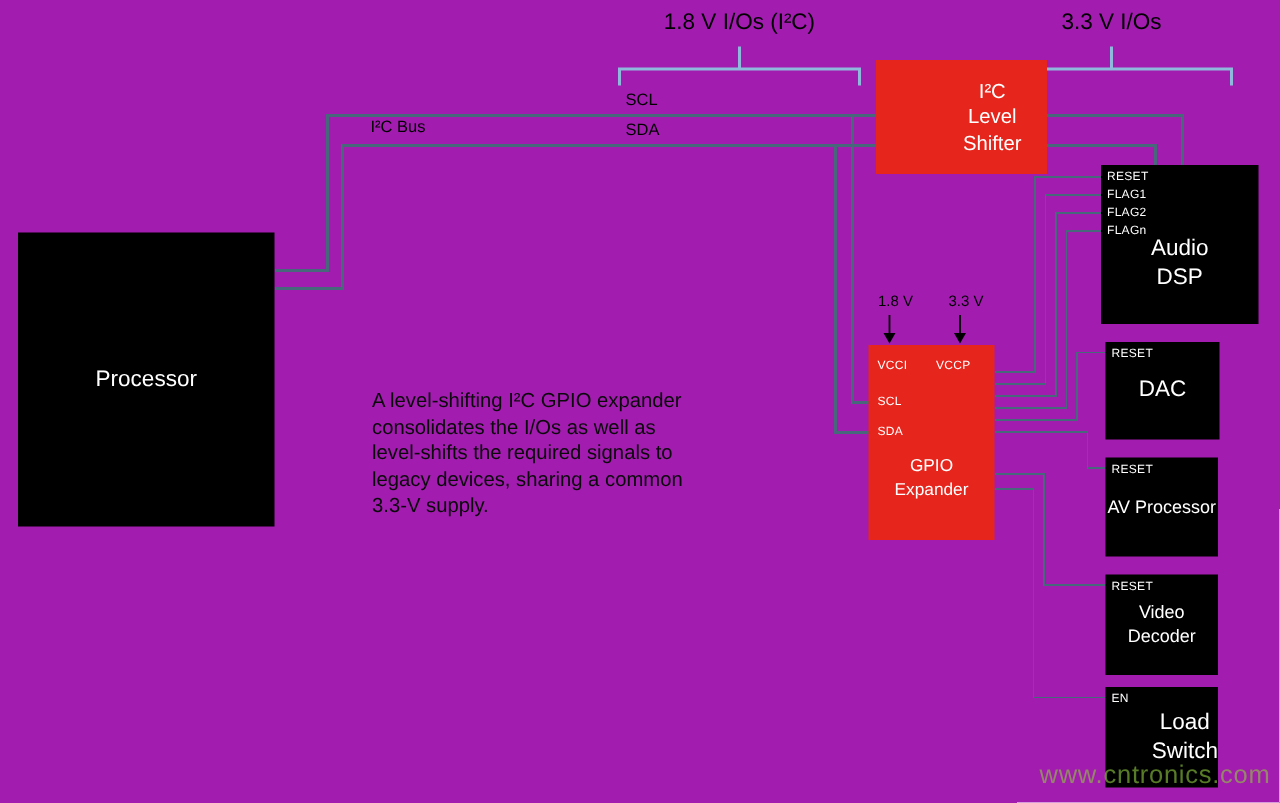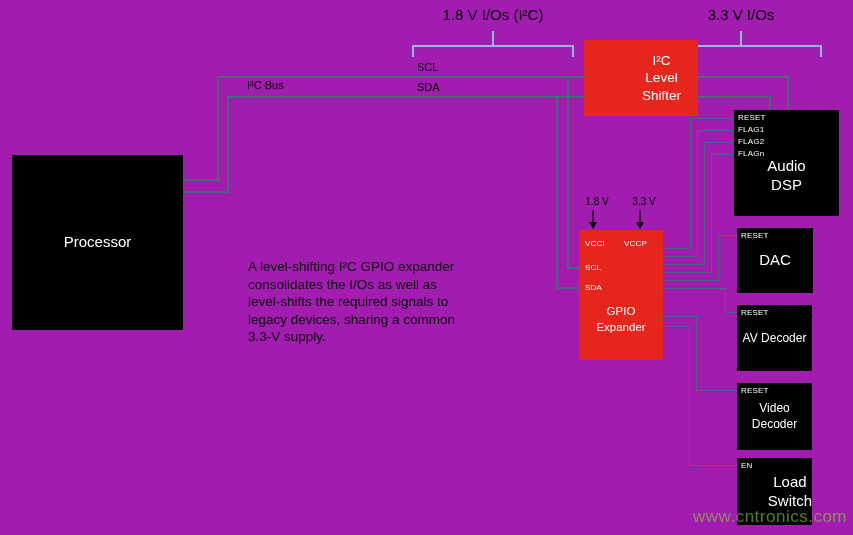--- a/index.html
+++ b/index.html
@@ -68,21 +68,21 @@
     </g>
   </svg>
 
   <div class="lbl top-label" style="left:403px;top:6px;">1.8 V I/Os (I²C)</div>
   <div class="lbl top-label" style="left:651px;top:6px;">3.3 V I/Os</div>
 
   <div class="lbl wire-label" style="left:417px;top:61px;">SCL</div>
   <div class="lbl wire-label" style="left:417px;top:81px;">SDA</div>
   <div class="lbl wire-label" style="left:247px;top:79px;">I²C Bus</div>
 
-  <div class="box-black" style="left:12px;top:155px;width:171px;height:175px;">
+  <div class="box-black" style="left:12px;top:155px;width:171px;height:196px;">
     <span class="main-label">Processor</span>
   </div>
 
   <div class="box-red" style="left:584px;top:40px;width:73px;height:76px;font-size:13.5px;line-height:1.3;padding-left:41px;">
     <span class="pre">I²C
 Level
 Shifter</span>
   </div>
 
   <div class="lbl small-v" style="left:580px;top:196px;">1.8 V</div>
@@ -106,21 +106,21 @@
 DSP</span>
   </div>
 
   <div class="box-black" style="left:737px;top:228px;width:76px;height:65px;">
     <span class="pin" style="left:4px;top:4px;">RESET</span>
     <span class="main-label">DAC</span>
   </div>
 
   <div class="box-black" style="left:737px;top:305px;width:75px;height:66px;">
     <span class="pin" style="left:4px;top:4px;">RESET</span>
-    <span style="font-size:12px;">AV Decoder</span>
+    <span style="font-size:12px;">AV Processor</span>
   </div>
 
   <div class="box-black" style="left:737px;top:383px;width:75px;height:67px;">
     <span class="pin" style="left:4px;top:4px;">RESET</span>
     <span class="pre" style="font-size:12px;line-height:1.3;">Video
 Decoder</span>
   </div>
 
   <div class="box-black" style="left:737px;top:458px;width:75px;height:67px;justify-content:flex-end;">
     <span class="pin" style="left:4px;top:4px;">EN</span>

